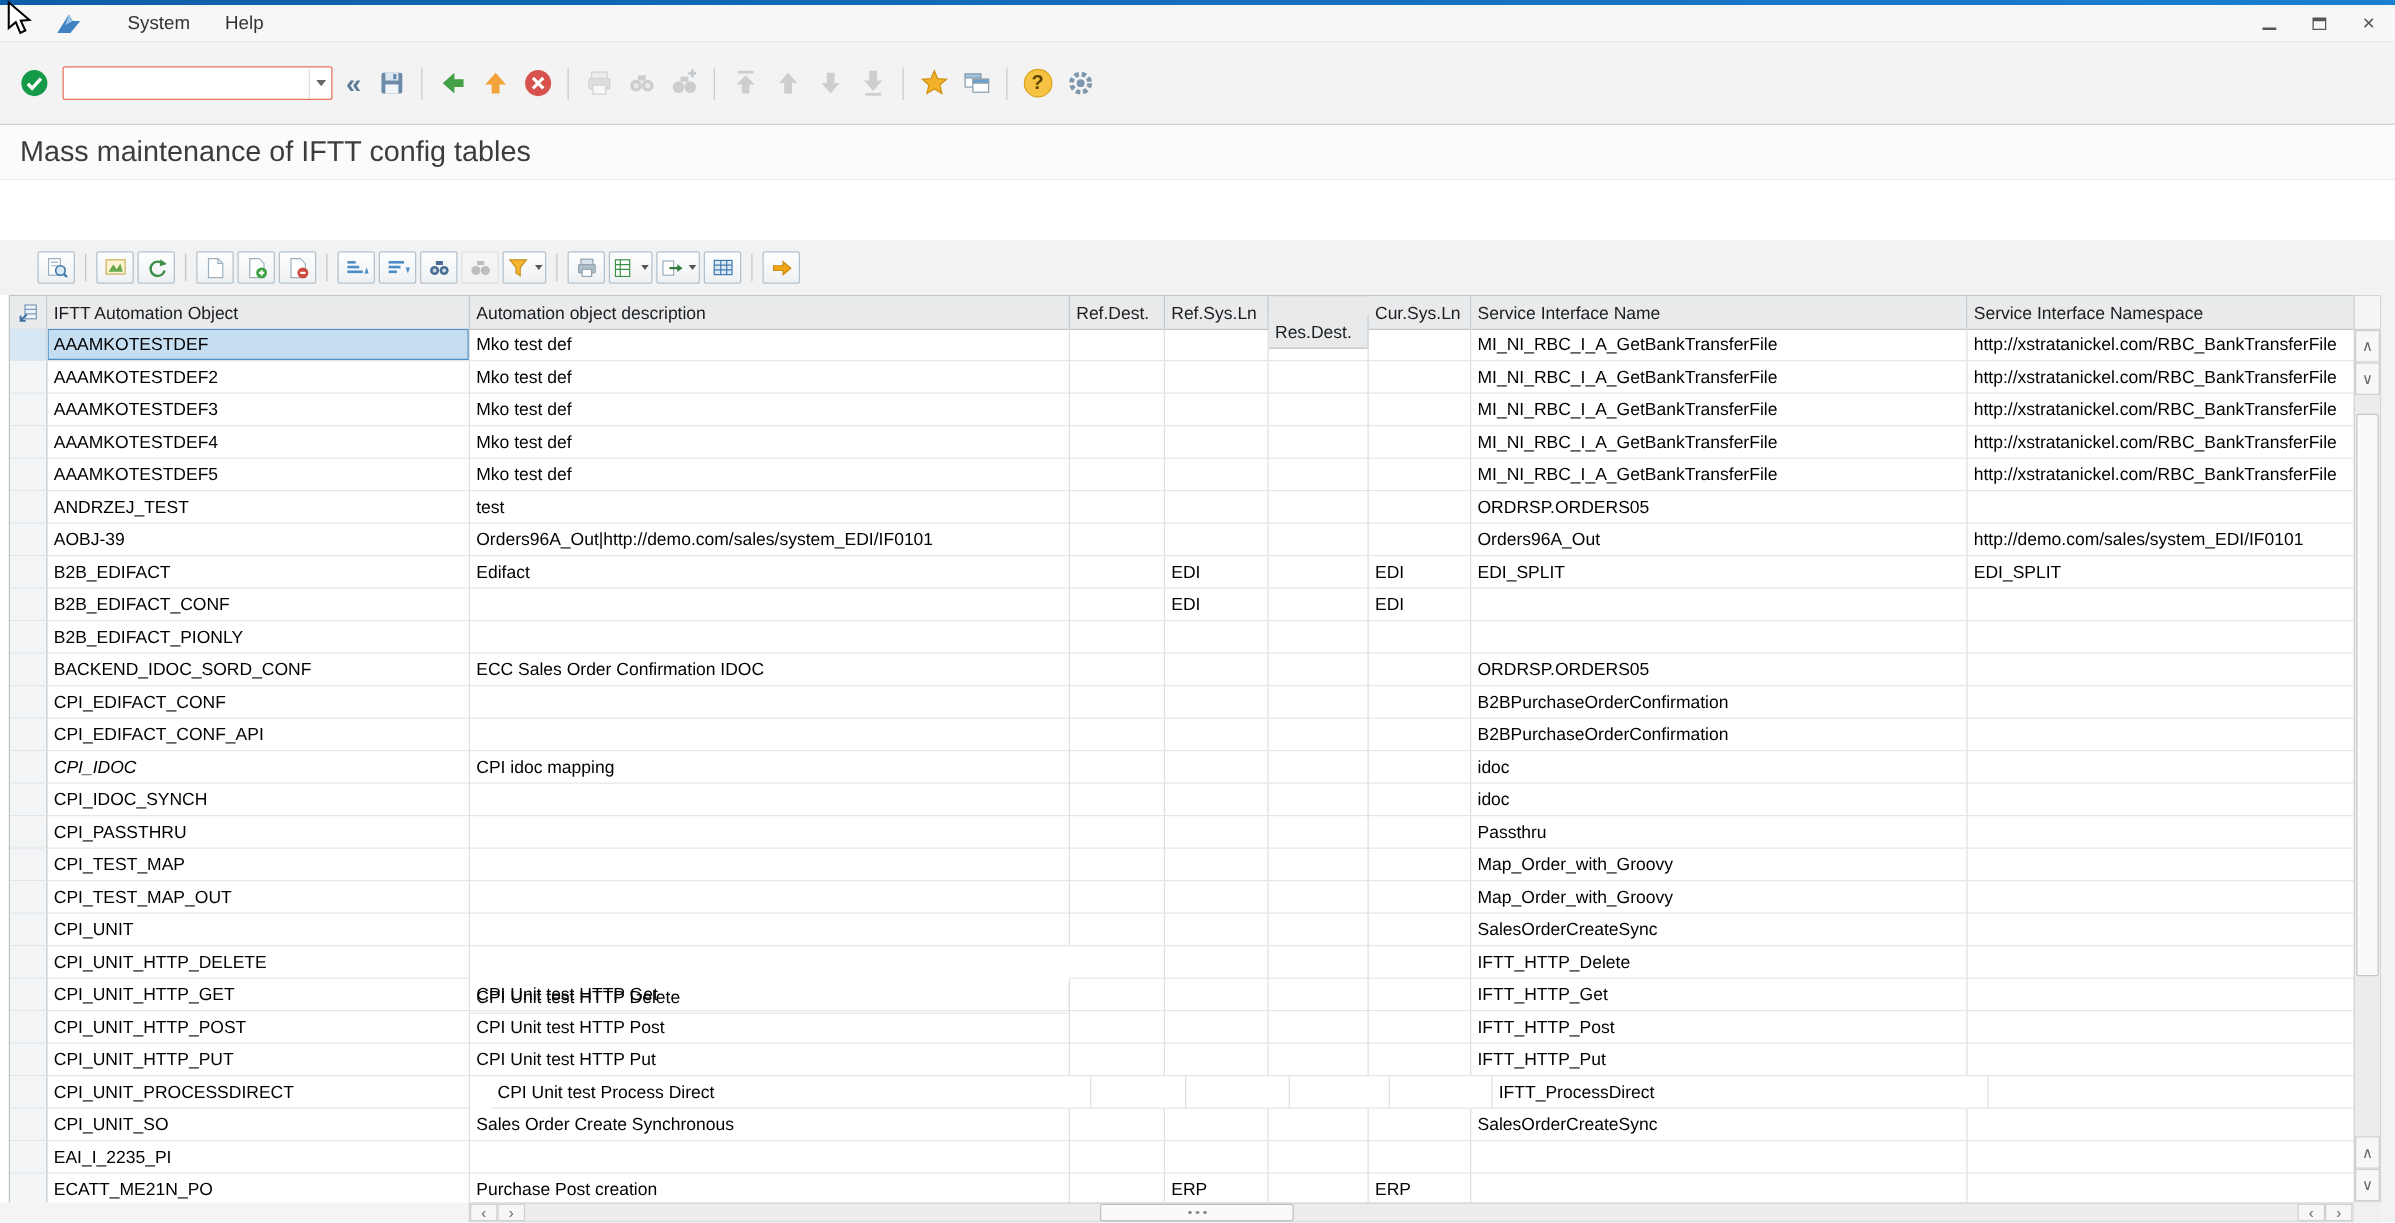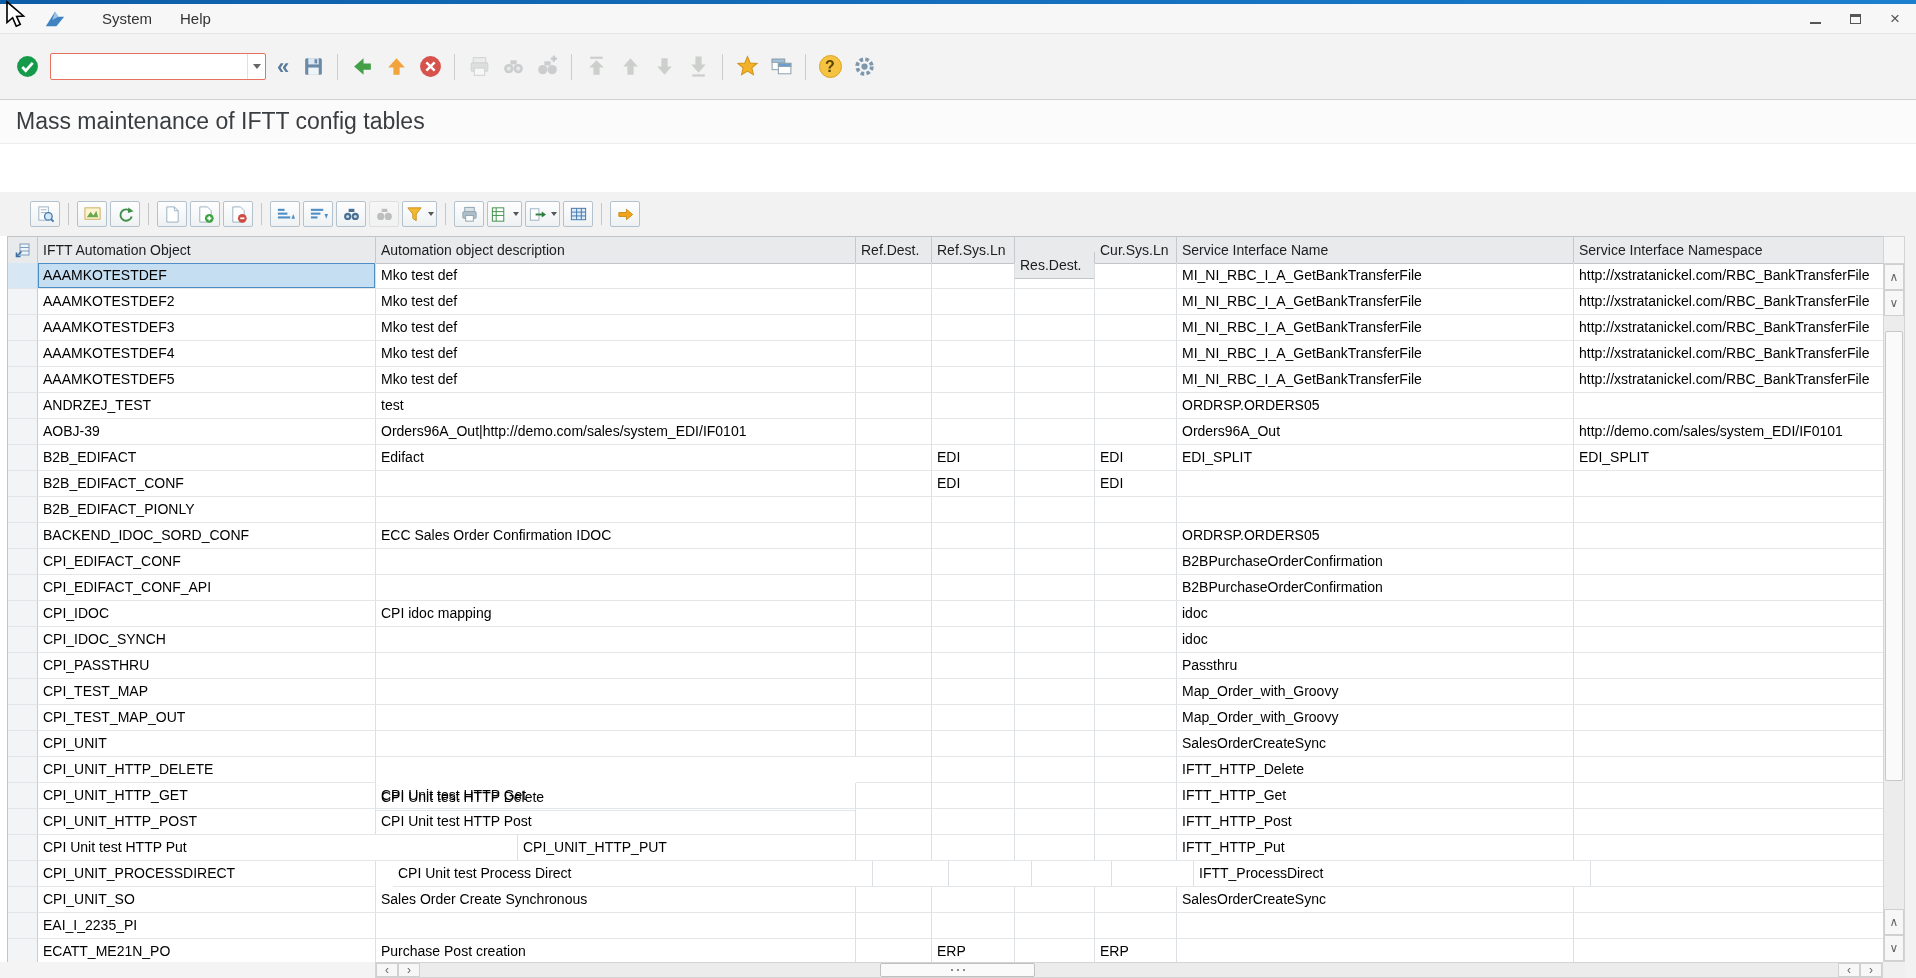--- a/index.html
+++ b/index.html
@@ -514,21 +514,21 @@
           <div class="cell" style="width: 480px;"></div>
           <div class="cell" style="width: 76px;"></div>
           <div class="cell" style="width: 83px;"></div>
           <div class="cell" style="width: 80px;"></div>
           <div class="cell" style="width: 82px;"></div>
           <div class="cell" style="width: 397px;">B2BPurchaseOrderConfirmation</div>
           <div class="cell" style="width: 310px;"></div>
         </div>
         <div class="grow">
           <div class="selcell"></div>
-          <div class="cell" style="width: 338px;">CPI_IDOC</div>
+          <div class="cell" style="width: 338px; font-style: italic;">CPI_IDOC</div>
           <div class="cell" style="width: 480px;">CPI idoc mapping</div>
           <div class="cell" style="width: 76px;"></div>
           <div class="cell" style="width: 83px;"></div>
           <div class="cell" style="width: 80px;"></div>
           <div class="cell" style="width: 82px;"></div>
           <div class="cell" style="width: 397px;">idoc</div>
           <div class="cell" style="width: 310px;"></div>
         </div>
         <div class="grow">
           <div class="selcell"></div>
@@ -613,22 +613,22 @@
           <div class="cell" style="width: 480px;">CPI Unit test HTTP Post</div>
           <div class="cell" style="width: 76px;"></div>
           <div class="cell" style="width: 83px;"></div>
           <div class="cell" style="width: 80px;"></div>
           <div class="cell" style="width: 82px;"></div>
           <div class="cell" style="width: 397px;">IFTT_HTTP_Post</div>
           <div class="cell" style="width: 310px;"></div>
         </div>
         <div class="grow">
           <div class="selcell"></div>
+          <div class="cell" style="width: 338px;">CPI_UNIT_HTTP_PUT</div>
           <div class="cell" style="width: 480px;">CPI Unit test HTTP Put</div>
-          <div class="cell" style="width: 338px;">CPI_UNIT_HTTP_PUT</div>
           <div class="cell" style="width: 76px;"></div>
           <div class="cell" style="width: 83px;"></div>
           <div class="cell" style="width: 80px;"></div>
           <div class="cell" style="width: 82px;"></div>
           <div class="cell" style="width: 397px;">IFTT_HTTP_Put</div>
           <div class="cell" style="width: 310px;"></div>
         </div>
         <div class="grow">
           <div class="selcell"></div>
           <div class="cell" style="width: 338px;">CPI_UNIT_PROCESSDIRECT</div>

